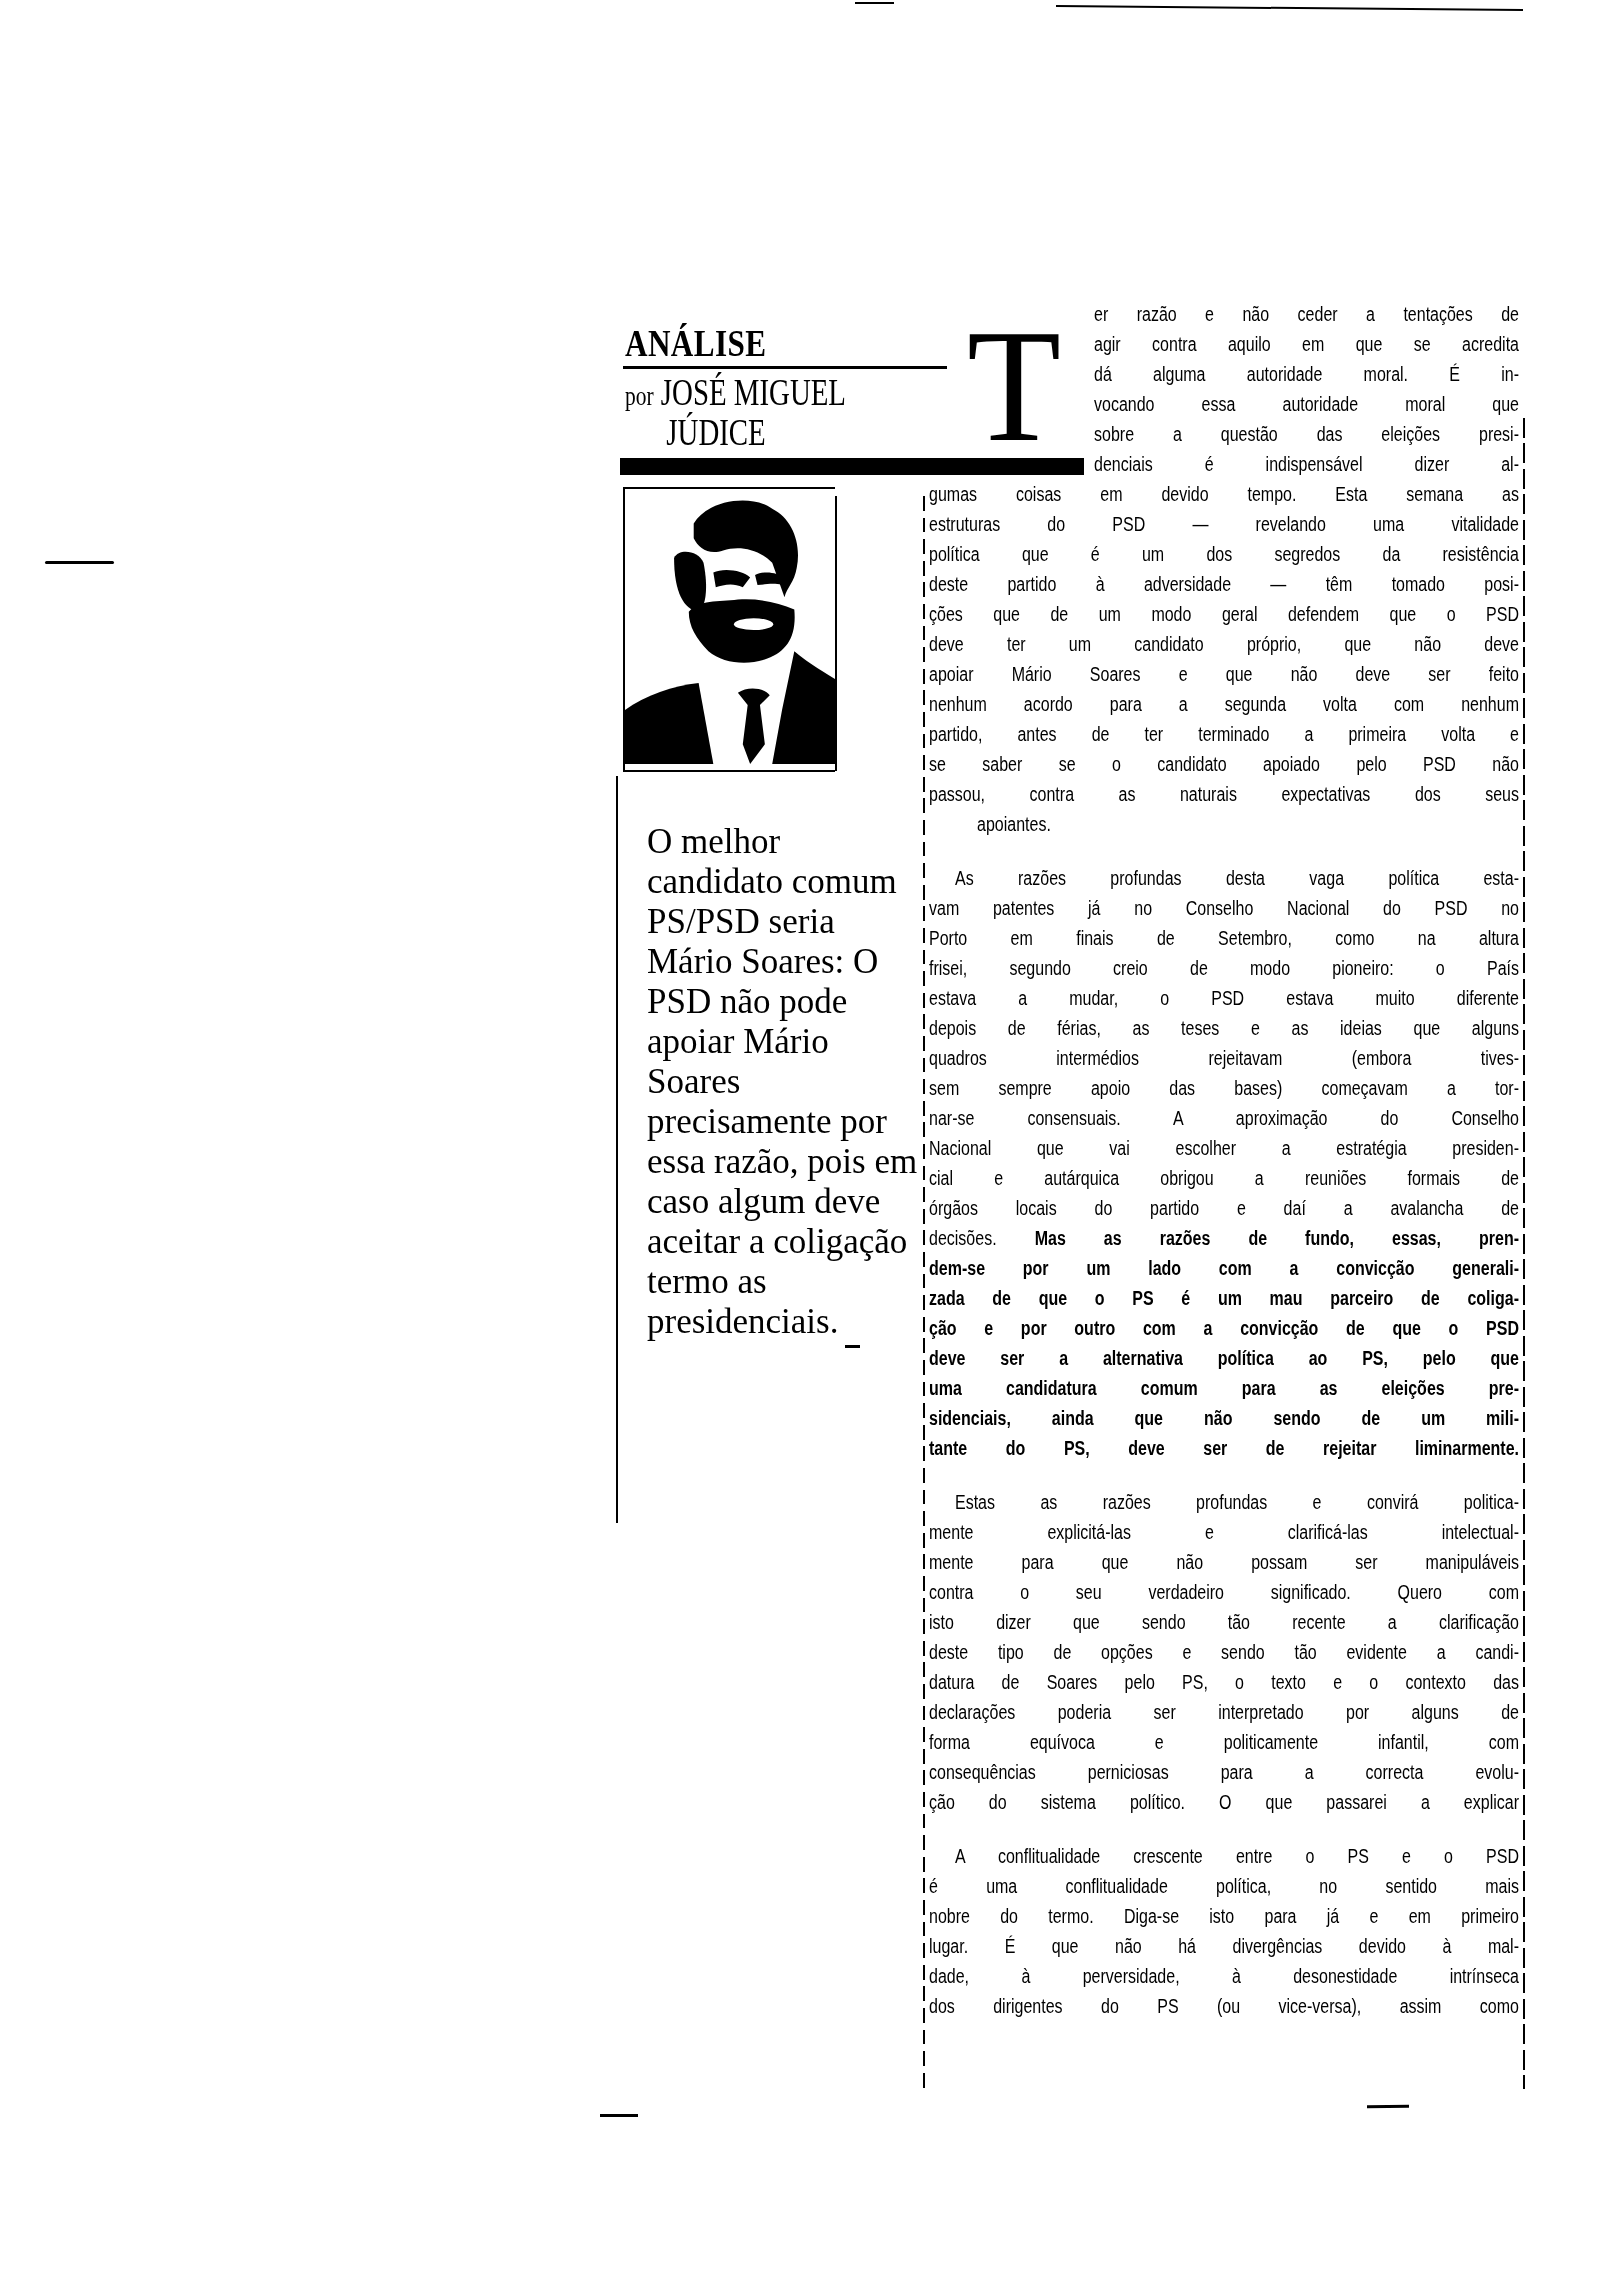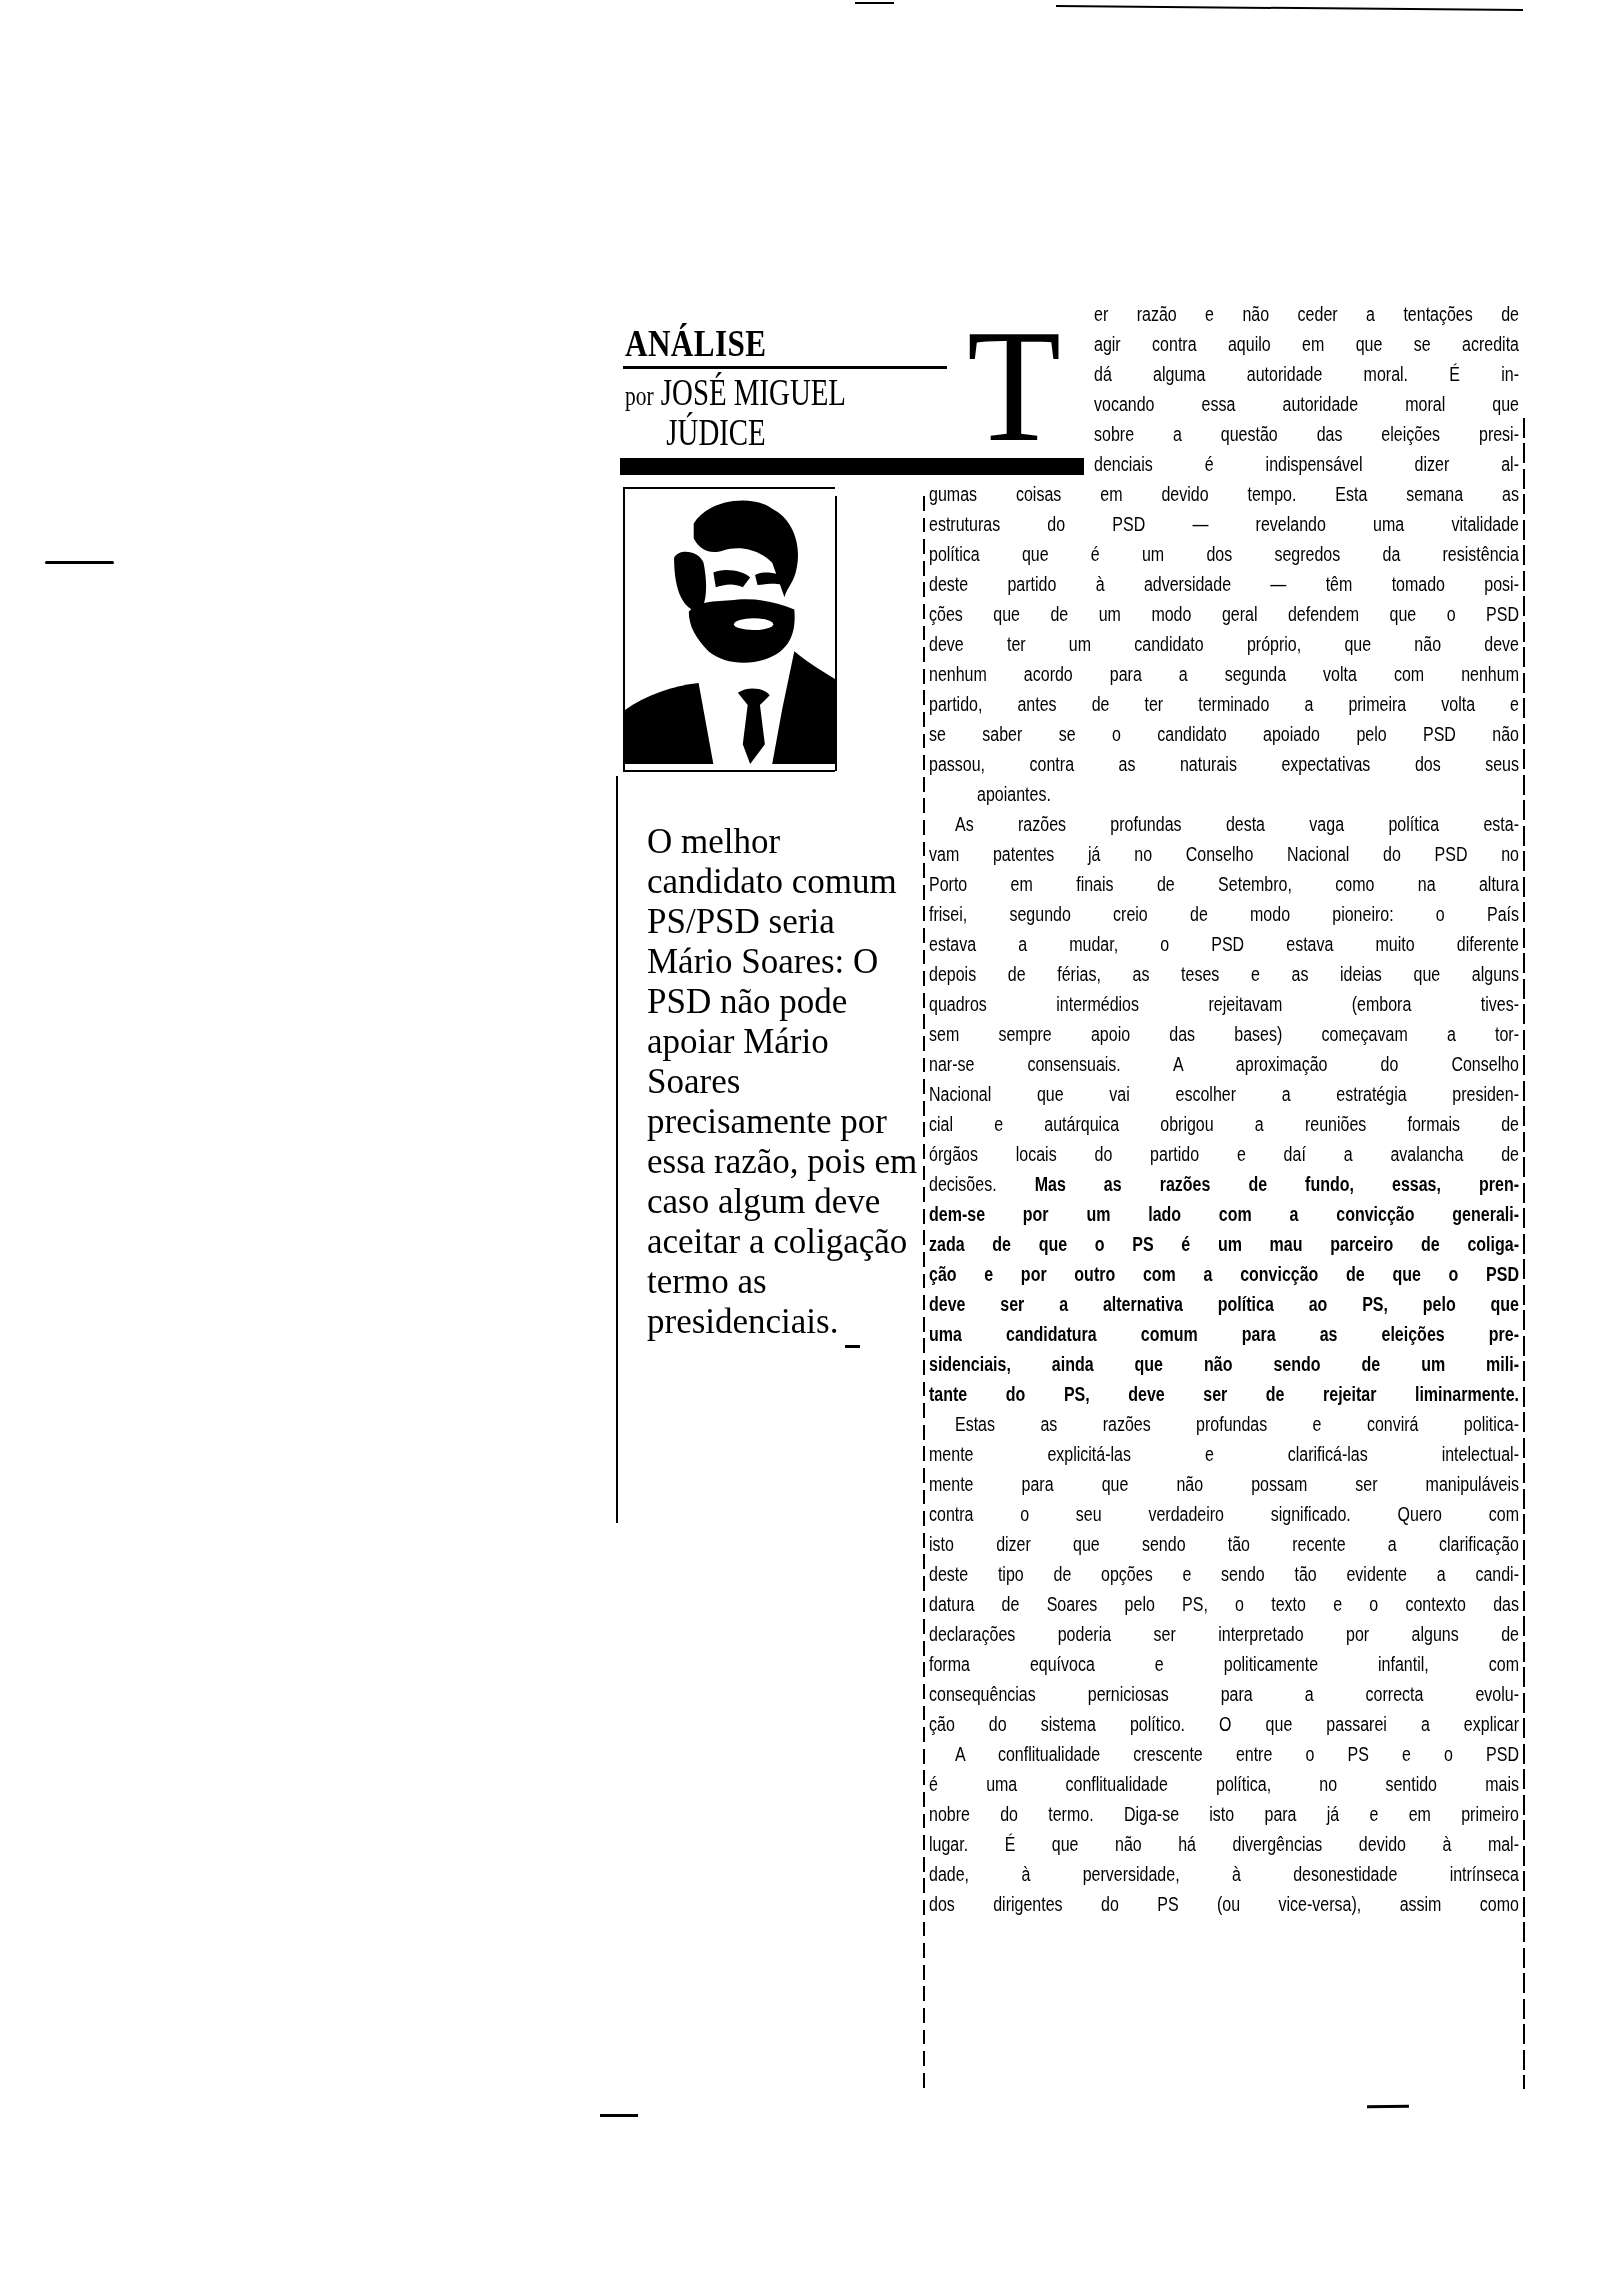--- a/index.html
+++ b/index.html
@@ -118,21 +118,21 @@
   }
   .body-col .ln {
     display: block;
     white-space: nowrap;
     text-align-last: justify;
     text-align: justify;
     transform-origin: left top;
   }
   .body-col .ln.ind-cap { margin-left: 165px; width: 425px; }
   .body-col .ln.full { width: 590px; }
-  .body-col .ln.para { padding-left: 25.5px; width: 564px; }
+  .body-col .ln.para { padding-left: 25.5px; width: 564px; margin-top: 24px; }
   .body-col .ln.last { text-align-last: left; margin-left: 48px; }
   .body-col .b { font-weight: bold; }
   .inner {
     display: inline-block;
     transform: scaleX(0.80);
     transform-origin: left top;
     width: 125%;
     text-align: justify;
     text-align-last: justify;
   }
@@ -214,20 +214,21 @@
     <span class="ln ind-cap"><span class="inner">dá alguma autoridade moral. É in-</span></span>
     <span class="ln ind-cap"><span class="inner">vocando essa autoridade moral que</span></span>
     <span class="ln ind-cap"><span class="inner">sobre a questão das eleições presi-</span></span>
     <span class="ln ind-cap"><span class="inner">denciais é indispensável dizer al-</span></span>
     <span class="ln full"><span class="inner">gumas coisas em devido tempo. Esta semana as</span></span>
     <span class="ln full"><span class="inner">estruturas do PSD — revelando uma vitalidade</span></span>
     <span class="ln full"><span class="inner">política que é um dos segredos da resistência</span></span>
     <span class="ln full"><span class="inner">deste partido à adversidade — têm tomado posi-</span></span>
     <span class="ln full"><span class="inner">ções que de um modo geral defendem que o PSD</span></span>
     <span class="ln full"><span class="inner">deve ter um candidato próprio, que não deve</span></span>
+    <span class="ln full"><span class="inner">apoiar Mário Soares e que não deve ser feito</span></span>
     <span class="ln full"><span class="inner">nenhum acordo para a segunda volta com nenhum</span></span>
     <span class="ln full"><span class="inner">partido, antes de ter terminado a primeira volta e</span></span>
     <span class="ln full"><span class="inner">se saber se o candidato apoiado pelo PSD não</span></span>
     <span class="ln full"><span class="inner">passou, contra as naturais expectativas dos seus</span></span>
     <span class="ln full last"><span class="inner">apoiantes.</span></span>
     <span class="ln para"><span class="inner">As razões profundas desta vaga política esta-</span></span>
     <span class="ln full"><span class="inner">vam patentes já no Conselho Nacional do PSD no</span></span>
     <span class="ln full"><span class="inner">Porto em finais de Setembro, como na altura</span></span>
     <span class="ln full"><span class="inner">frisei, segundo creio de modo pioneiro: o País</span></span>
     <span class="ln full"><span class="inner">estava a mudar, o PSD estava muito diferente</span></span>

